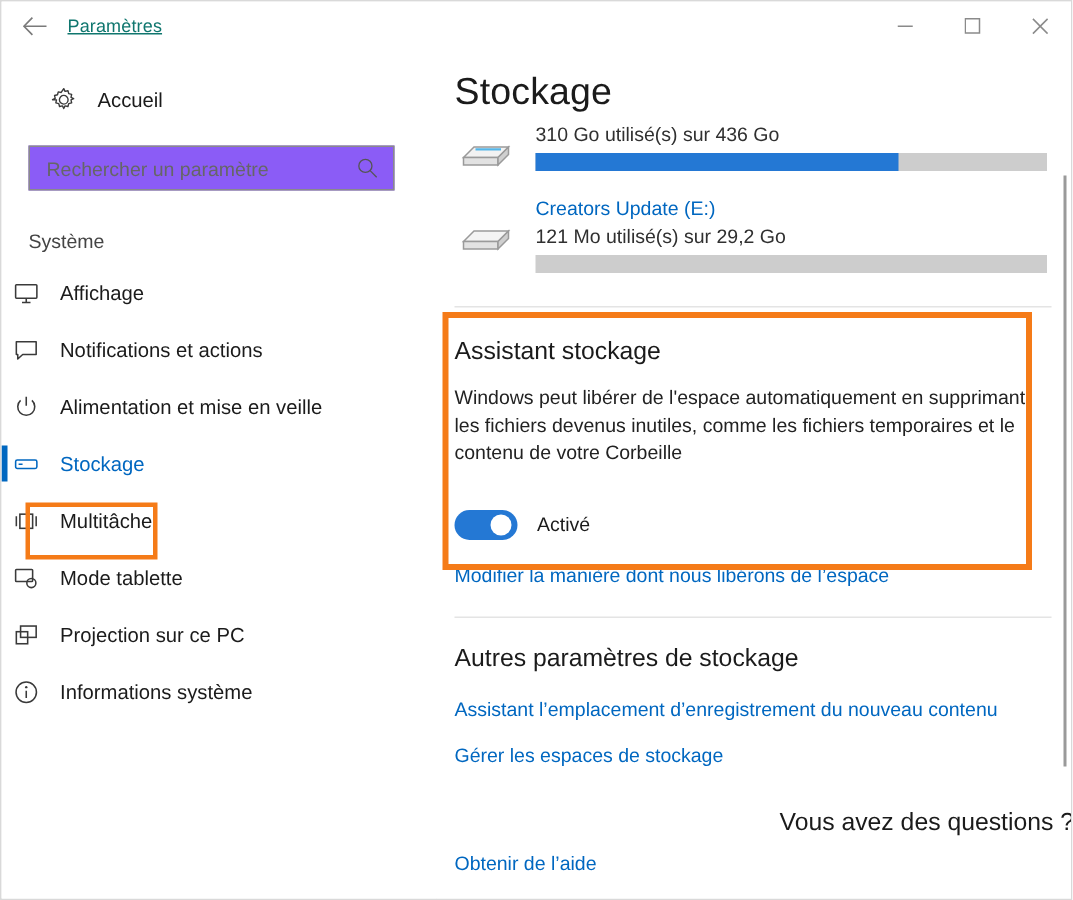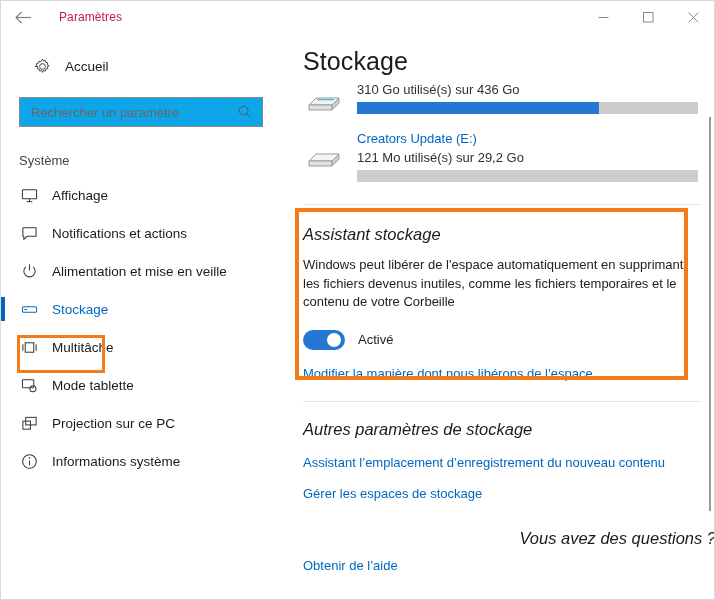--- a/index.html
+++ b/index.html
@@ -27,24 +27,24 @@
     display: flex; align-items: center;
   }
   #back-btn {
     width: 44px; height: 32px;
     display: flex; align-items: center; justify-content: center;
     cursor: pointer;
   }
   #back-btn svg { display:block; }
   #app-title {
     font-size: 12px;
-    color: #be185d;
-    margin-left: 14px;
+    color: #0f766e;
     letter-spacing: .1px;
     white-space: nowrap;
+    text-decoration: underline;
   }
   #wincontrols {
     position: absolute; right: 0; top: 0;
     display: flex; height: 32px;
   }
   .wc {
     width: 45px; height: 32px;
     display: flex; align-items: center; justify-content: center;
     cursor: pointer;
   }
@@ -64,21 +64,21 @@
     cursor: pointer;
   }
   .nav-home .ico { width: 34px; display:flex; align-items:center; justify-content:center; }
   .nav-home .lbl {
     font-size: 13.5px; color: #1b1b1b; margin-left: 6px;
   }
   #search-wrap {
     margin: 14px 0 0 18px;
     width: 244px; height: 30px;
     border: 1px solid #8a8a8a;
-    background: #0ea5e9;
+    background: #8b5cf6;
     display: flex; align-items: center;
     position: relative;
   }
   #search-input {
     border: 0; outline: 0;
     width: 210px; height: 26px;
     margin-left: 9px;
     font-family: "Liberation Sans", sans-serif;
     font-size: 13px;
     color: #1b1b1b;
@@ -94,21 +94,20 @@
   #group-label {
     margin: 26px 0 0 18px;
     font-size: 13px;
     color: #444;
   }
   #navlist { margin-top: 8px; }
   .nav-item {
     position: relative;
     display: flex; align-items: center;
     height: 38px;
-    padding-left: 12px;
     cursor: pointer;
   }
   .nav-item .ico {
     width: 32px; display:flex; align-items:center; justify-content:center;
   }
   .nav-item .lbl {
     font-size: 13.5px; color: #1b1b1b; margin-left: 7px; white-space: nowrap;
   }
   .nav-item.selected .lbl { color: #0067c0; }
   .nav-item .selbar {
@@ -168,30 +167,29 @@
     background: #2478d4;
   }
   .section-sep {
     margin: 16px 0 0 12px;
     width: 398px; height: 1px;
     background: #e4e4e4;
   }
   .sec-title {
     font-size: 16.5px; color: #1b1b1b;
     margin: 0 0 0 12px;
-    font-style: italic;
   }
   .sec-desc {
     font-size: 13px; color: #222; line-height: 18.5px;
     margin: 12px 0 0 12px;
     width: 390px;
   }
   .toggle-row {
     display: flex; align-items: center;
-    margin: 18px 0 0 12px;
+    margin: 28px 0 0 12px;
   }
   .toggle {
     width: 42px; height: 20px;
     border-radius: 10px;
     background: #2478d4;
     position: relative;
     cursor: pointer;
   }
   .toggle .knob {
     position: absolute; top: 3px; right: 4px;

